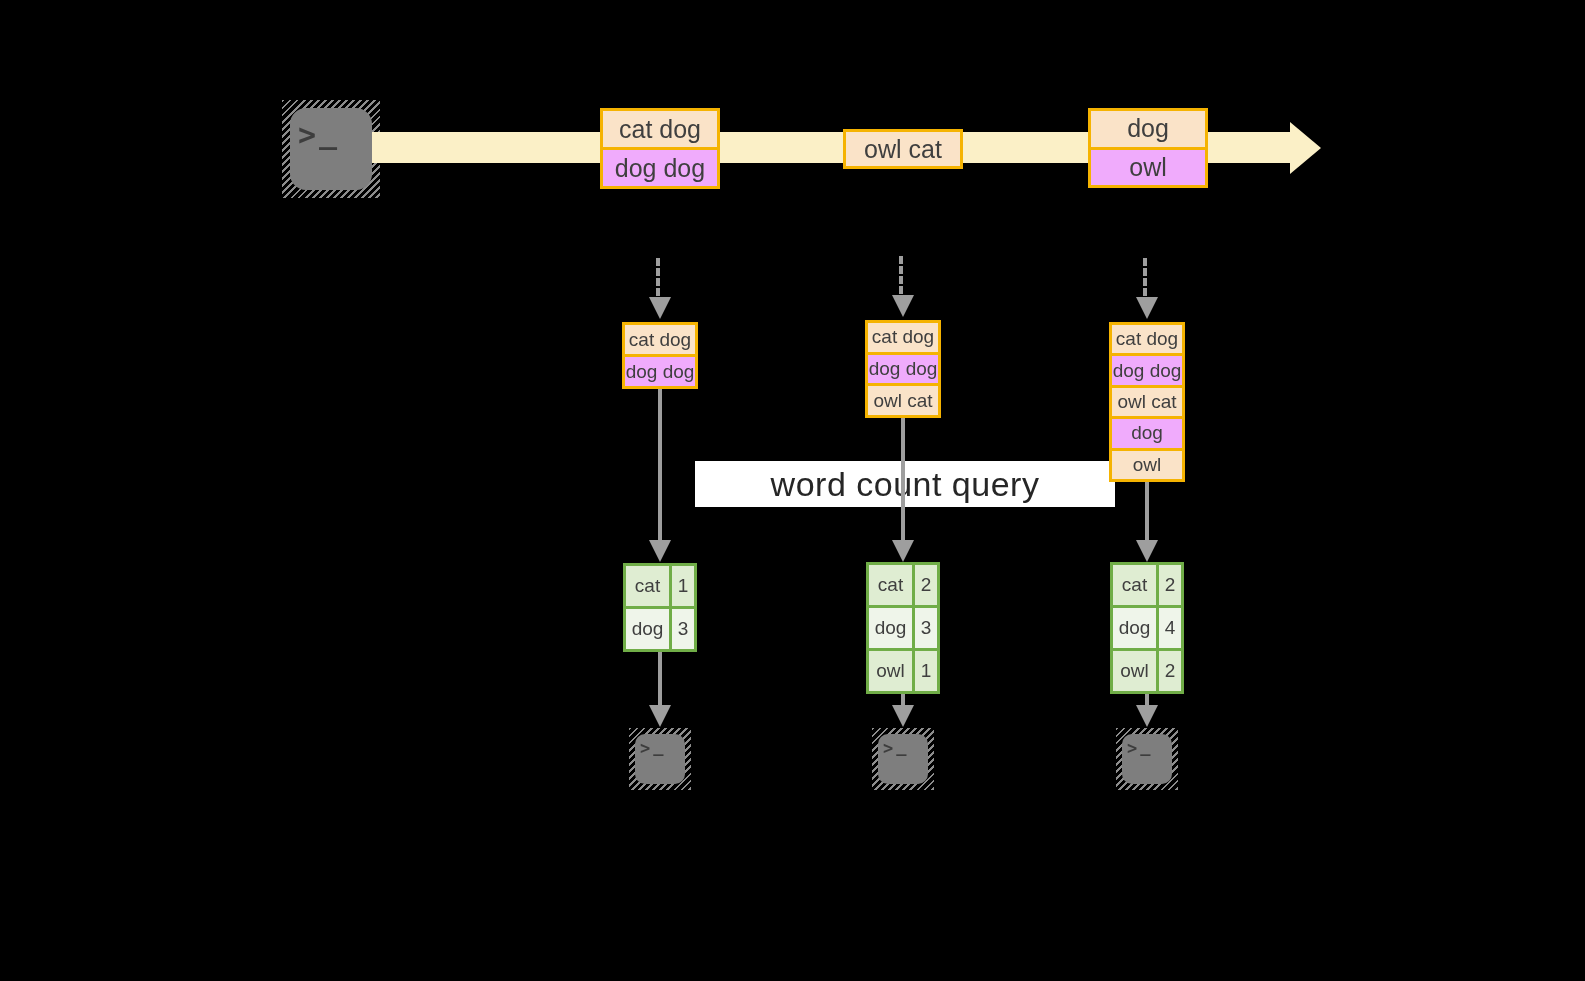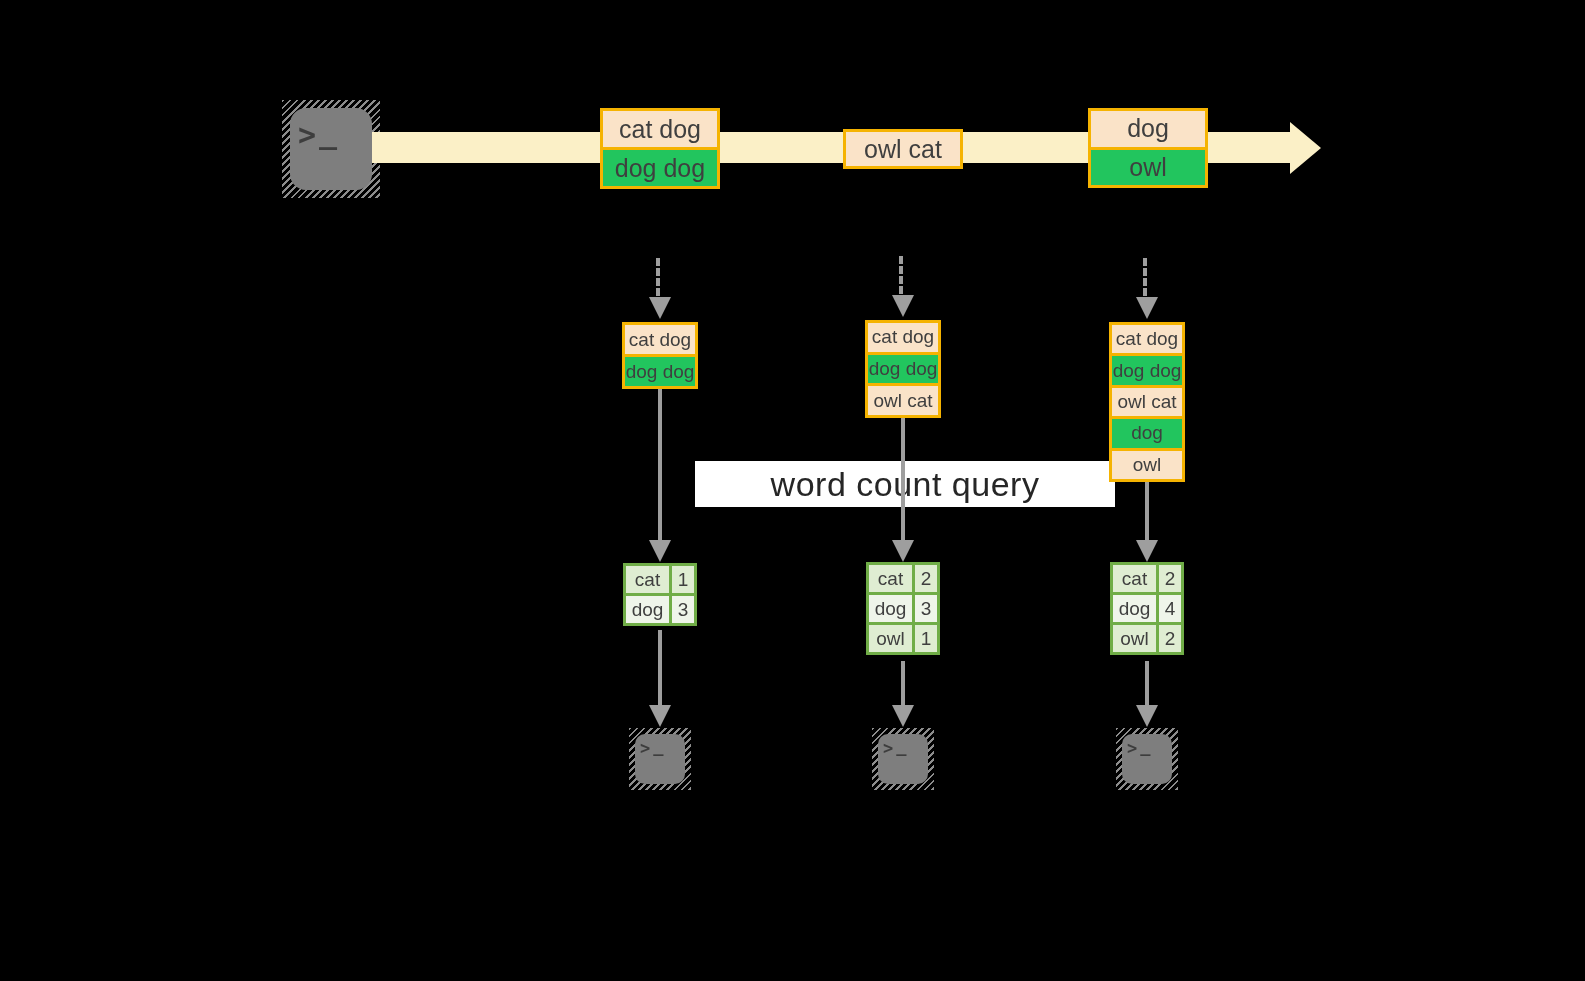--- a/index.html
+++ b/index.html
@@ -30,21 +30,21 @@
   
   .obox{
     position:absolute;z-index:3;background:#f5b301;padding:3px;
     display:grid;grid-auto-rows:1fr;gap:3px;box-sizing:border-box;
   }
   .obox .cell{
     display:flex;align-items:center;justify-content:center;
     color:#3f3f3f;white-space:nowrap;
   }
   .fill-a{background:#fae3c8;}
-  .fill-b{background:#22c55e;}
+  .fill-b{background:#f0abfc;}
   .stream-text{font-size:25px;}
   .stack-text{font-size:19px;}
   
   .vline{position:absolute;width:4px;background:#9e9e9e;z-index:2;}
   .vdash{position:absolute;width:0;border-left:4px dashed #9e9e9e;z-index:2;}
   .ahead{
     position:absolute;width:0;height:0;z-index:2;
     border-left:11px solid rgba(0,0,0,0);border-right:11px solid rgba(0,0,0,0);
     border-top:22px solid #9e9e9e;
   }
@@ -55,21 +55,21 @@
   }
   .query-band span{font-size:34px;color:#262626;letter-spacing:0.5px;}
   
   .gtable{
     position:absolute;z-index:3;background:#70ad47;padding:3px;box-sizing:border-box;
     display:grid;gap:3px;
   }
   .gtable .grow{display:grid;grid-template-columns:43px 22px;gap:3px;}
   .gtable .gcell{
     display:flex;align-items:center;justify-content:center;
-    font-size:19px;color:#3f3f3f;height:27px;
+    font-size:19px;color:#3f3f3f;height:40px;
   }
   .grow-a .gcell{background:#dfedd2;}
   .grow-b .gcell{background:#eff5ea;}
 </style>
 </head>
 <body>
 
 <div id="stage">
 
   <div class="band" style="left:372px;top:132px;width:918px;height:31px;"></div>

